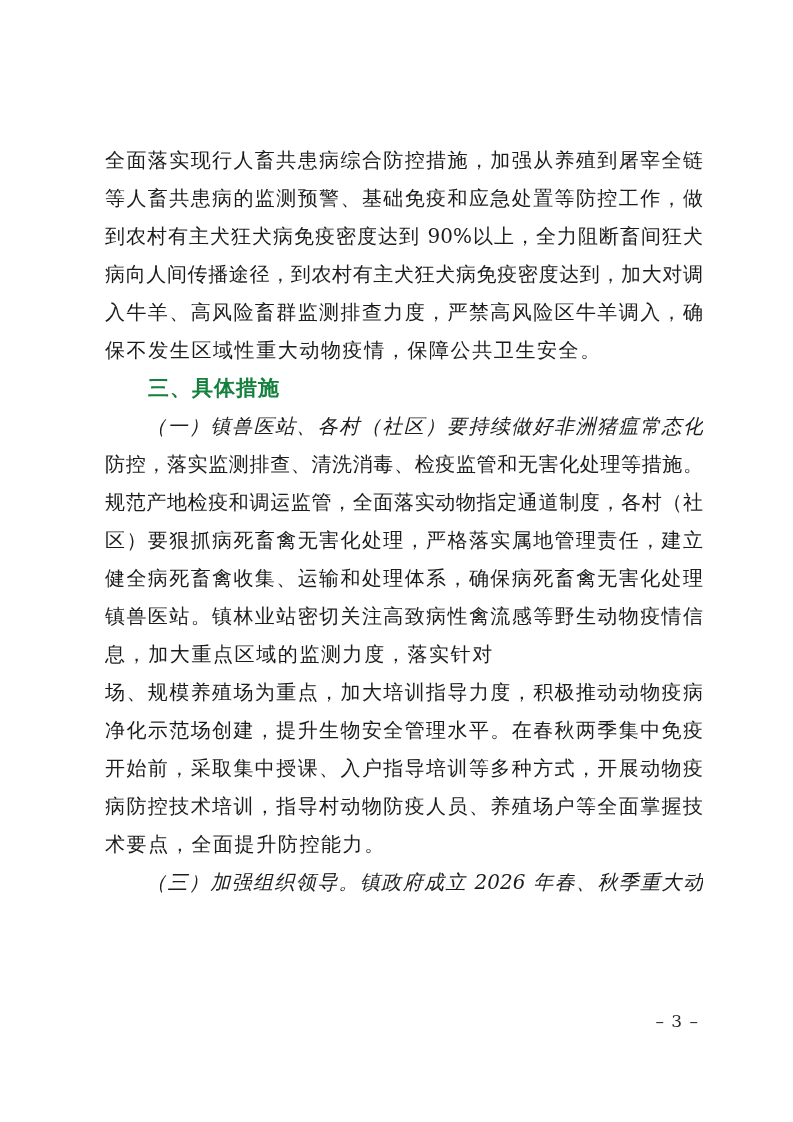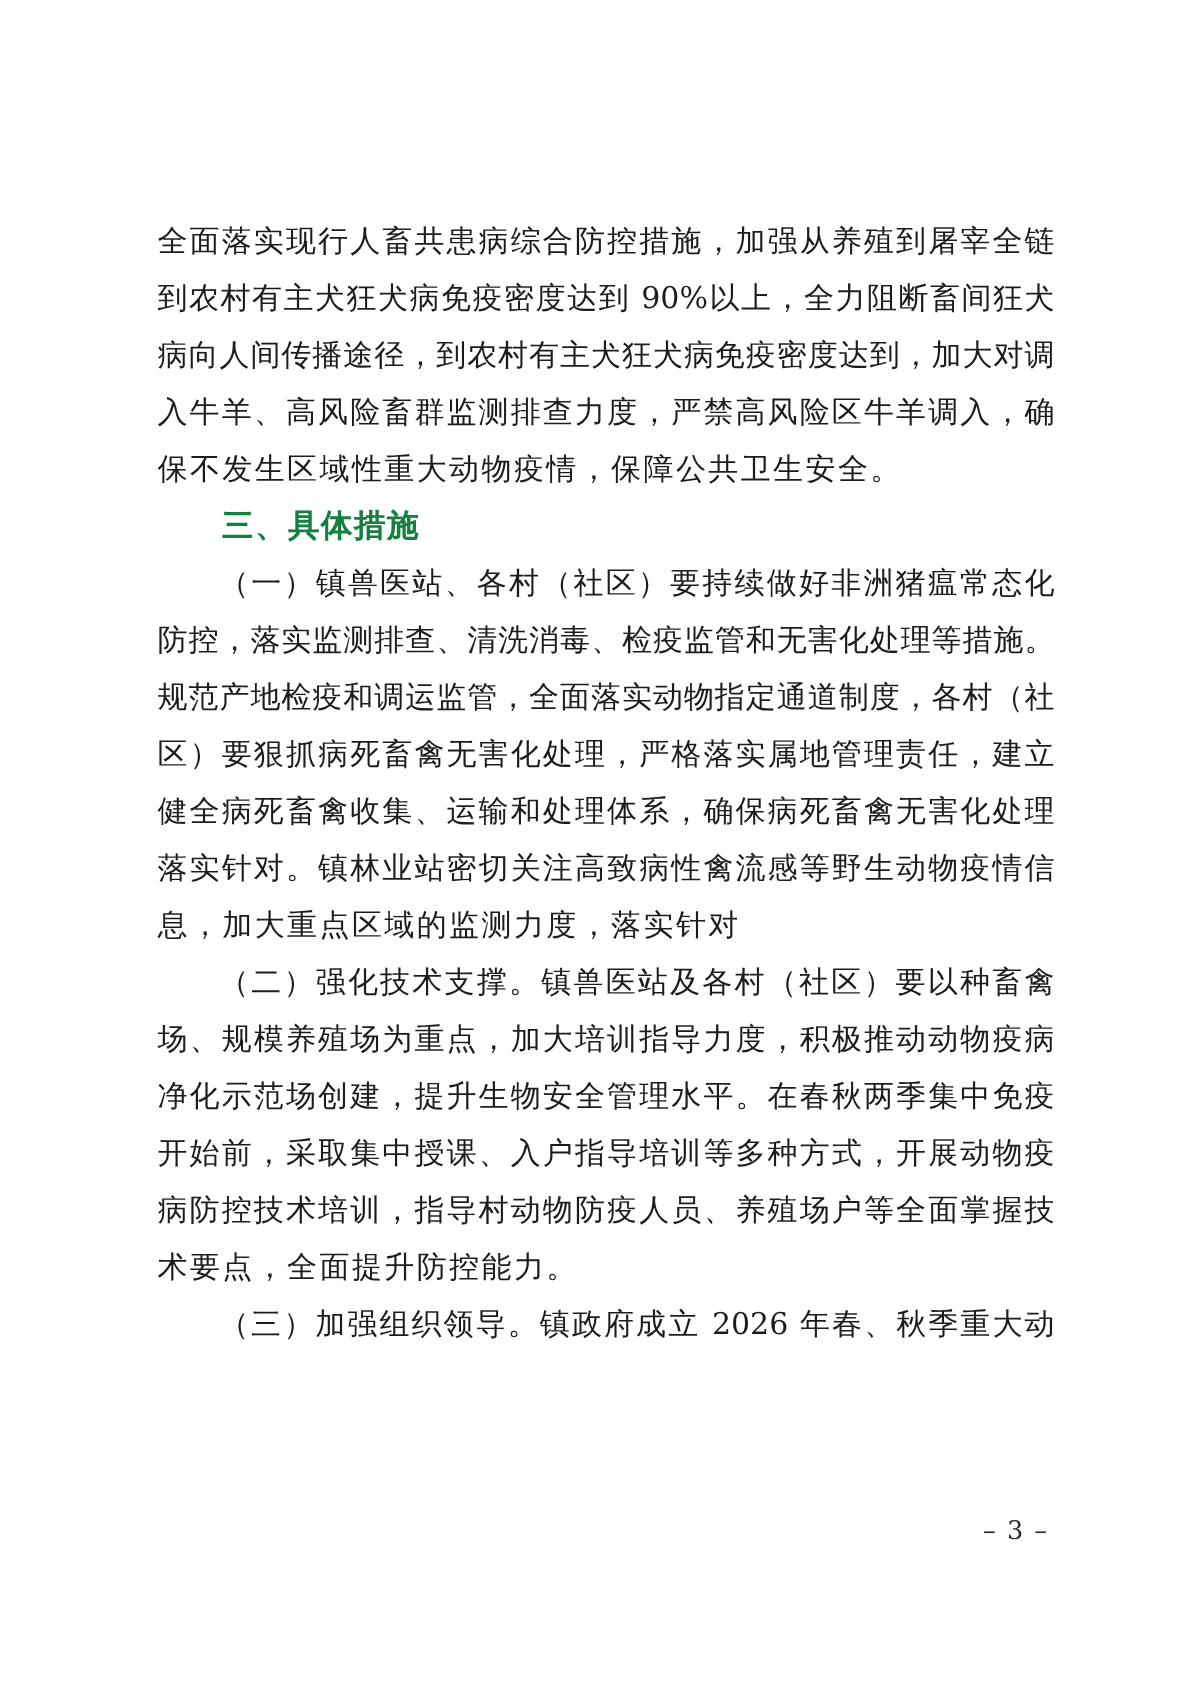--- a/index.html
+++ b/index.html
@@ -31,20 +31,21 @@
     white-space: normal;
     overflow: hidden;
   }
   .line.last {
     text-align: center;
     text-align-last: left;
     letter-spacing: 1.6px;
   }
   .line.indent {
     text-indent: 41px;
+    font-style: italic;
   }
   .line.heading {
     font-family: "DejaVu Sans", "Liberation Sans", sans-serif;
     font-weight: 700;
     font-size: 21px;
     color: #15803d;
     text-align: left;
     text-align-last: left;
     text-indent: 43px;
     letter-spacing: 1px;
@@ -59,36 +60,36 @@
     font-family: "DejaVu Serif", "Liberation Serif", serif;
   }
 </style>
 </head>
 <body>
 
 <div class="page">
   <div class="content">
 
     <div class="line">全面落实现行人畜共患病综合防控措施，加强从养殖到屠宰全链</div>
+    <div class="line">等人畜共患病的监测预警、基础免疫和应急处置等防控工作，做</div>
     <div class="line">到农村有主犬狂犬病免疫密度达到 90%以上，全力阻断畜间狂犬</div>
     <div class="line">病向人间传播途径，到农村有主犬狂犬病免疫密度达到，加大对调</div>
     <div class="line">入牛羊、高风险畜群监测排查力度，严禁高风险区牛羊调入，确</div>
     <div class="line last">保不发生区域性重大动物疫情，保障公共卫生安全。</div>
 
     <div class="line heading">三、具体措施</div>
 
     <div class="line indent">（一）镇兽医站、各村（社区）要持续做好非洲猪瘟常态化</div>
     <div class="line">防控，落实监测排查、清洗消毒、检疫监管和无害化处理等措施。</div>
     <div class="line">规范产地检疫和调运监管，全面落实动物指定通道制度，各村（社</div>
     <div class="line">区）要狠抓病死畜禽无害化处理，严格落实属地管理责任，建立</div>
     <div class="line">健全病死畜禽收集、运输和处理体系，确保病死畜禽无害化处理</div>
-    <div class="line">落实针对。镇林业站密切关注高致病性禽流感等野生动物疫情信</div>
+    <div class="line">镇兽医站。镇林业站密切关注高致病性禽流感等野生动物疫情信</div>
     <div class="line last">息，加大重点区域的监测力度，落实针对</div>
 
-    <div class="line indent">（二）强化技术支撑。镇兽医站及各村（社区）要以种畜禽</div>
     <div class="line">场、规模养殖场为重点，加大培训指导力度，积极推动动物疫病</div>
     <div class="line">净化示范场创建，提升生物安全管理水平。在春秋两季集中免疫</div>
     <div class="line">开始前，采取集中授课、入户指导培训等多种方式，开展动物疫</div>
     <div class="line">病防控技术培训，指导村动物防疫人员、养殖场户等全面掌握技</div>
     <div class="line last">术要点，全面提升防控能力。</div>
 
     <div class="line indent">（三）加强组织领导。镇政府成立 2026 年春、秋季重大动</div>
 
   </div>
 

